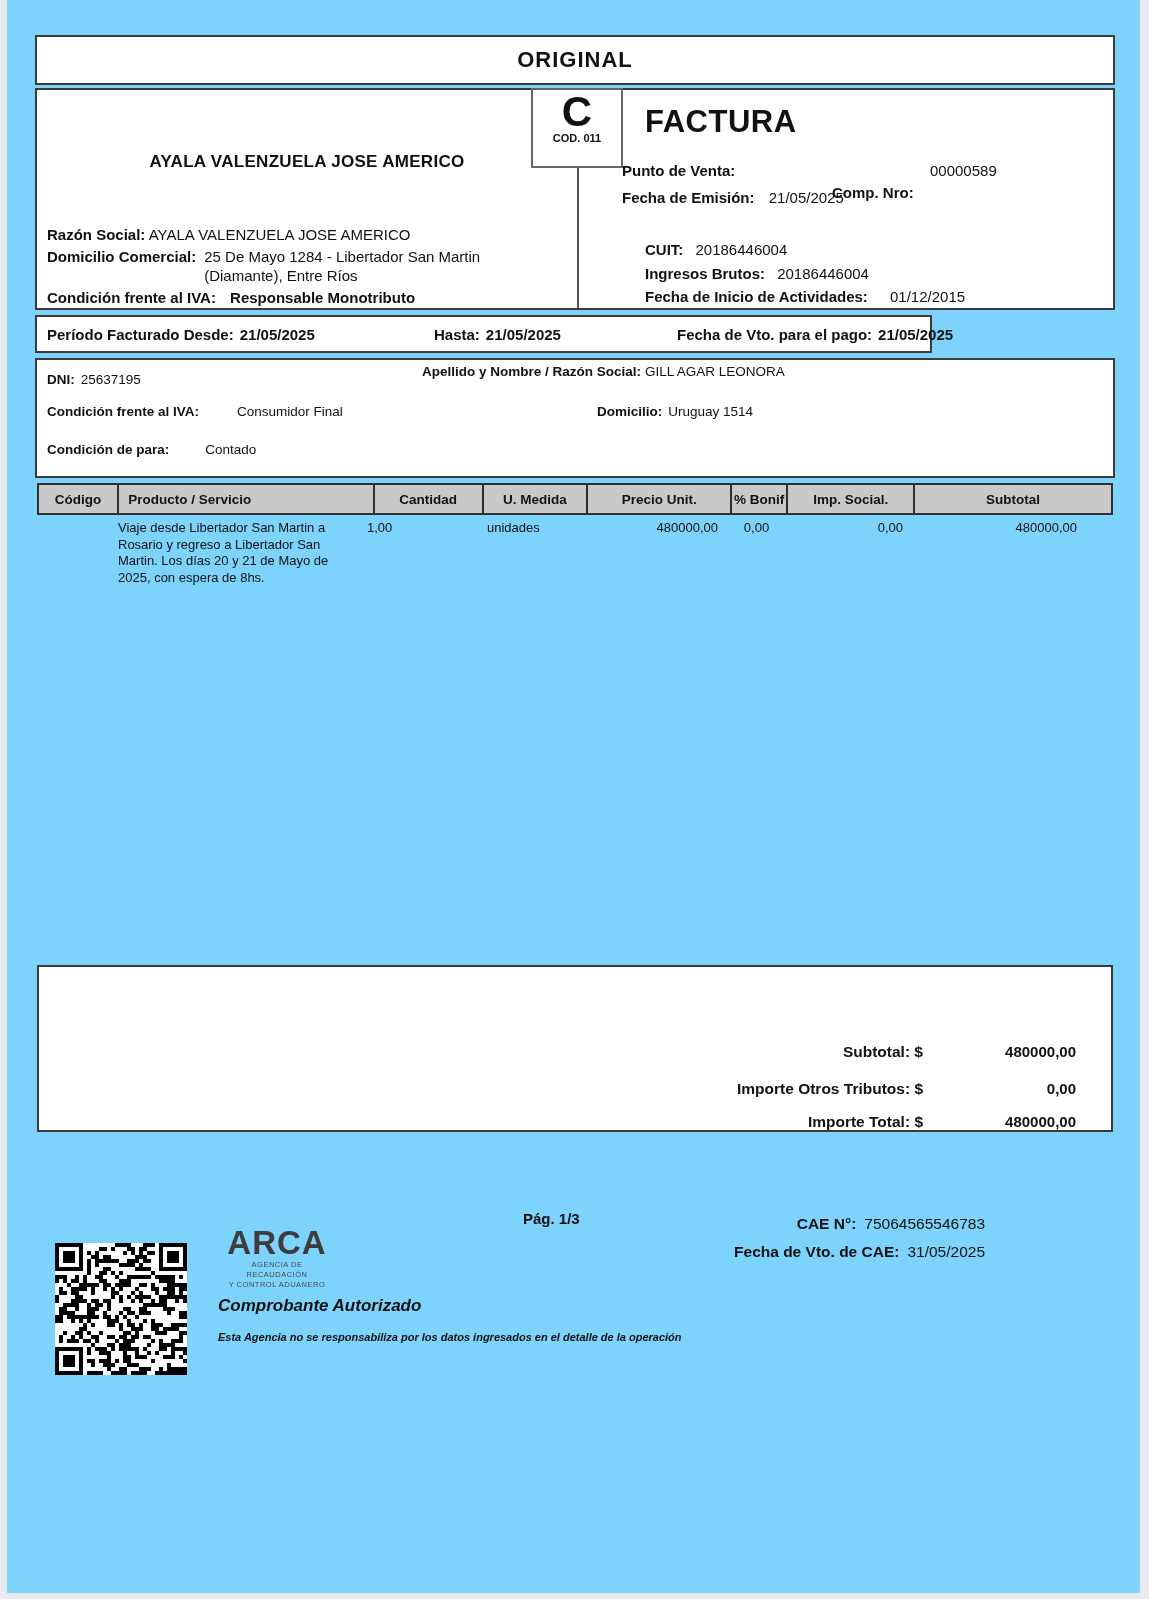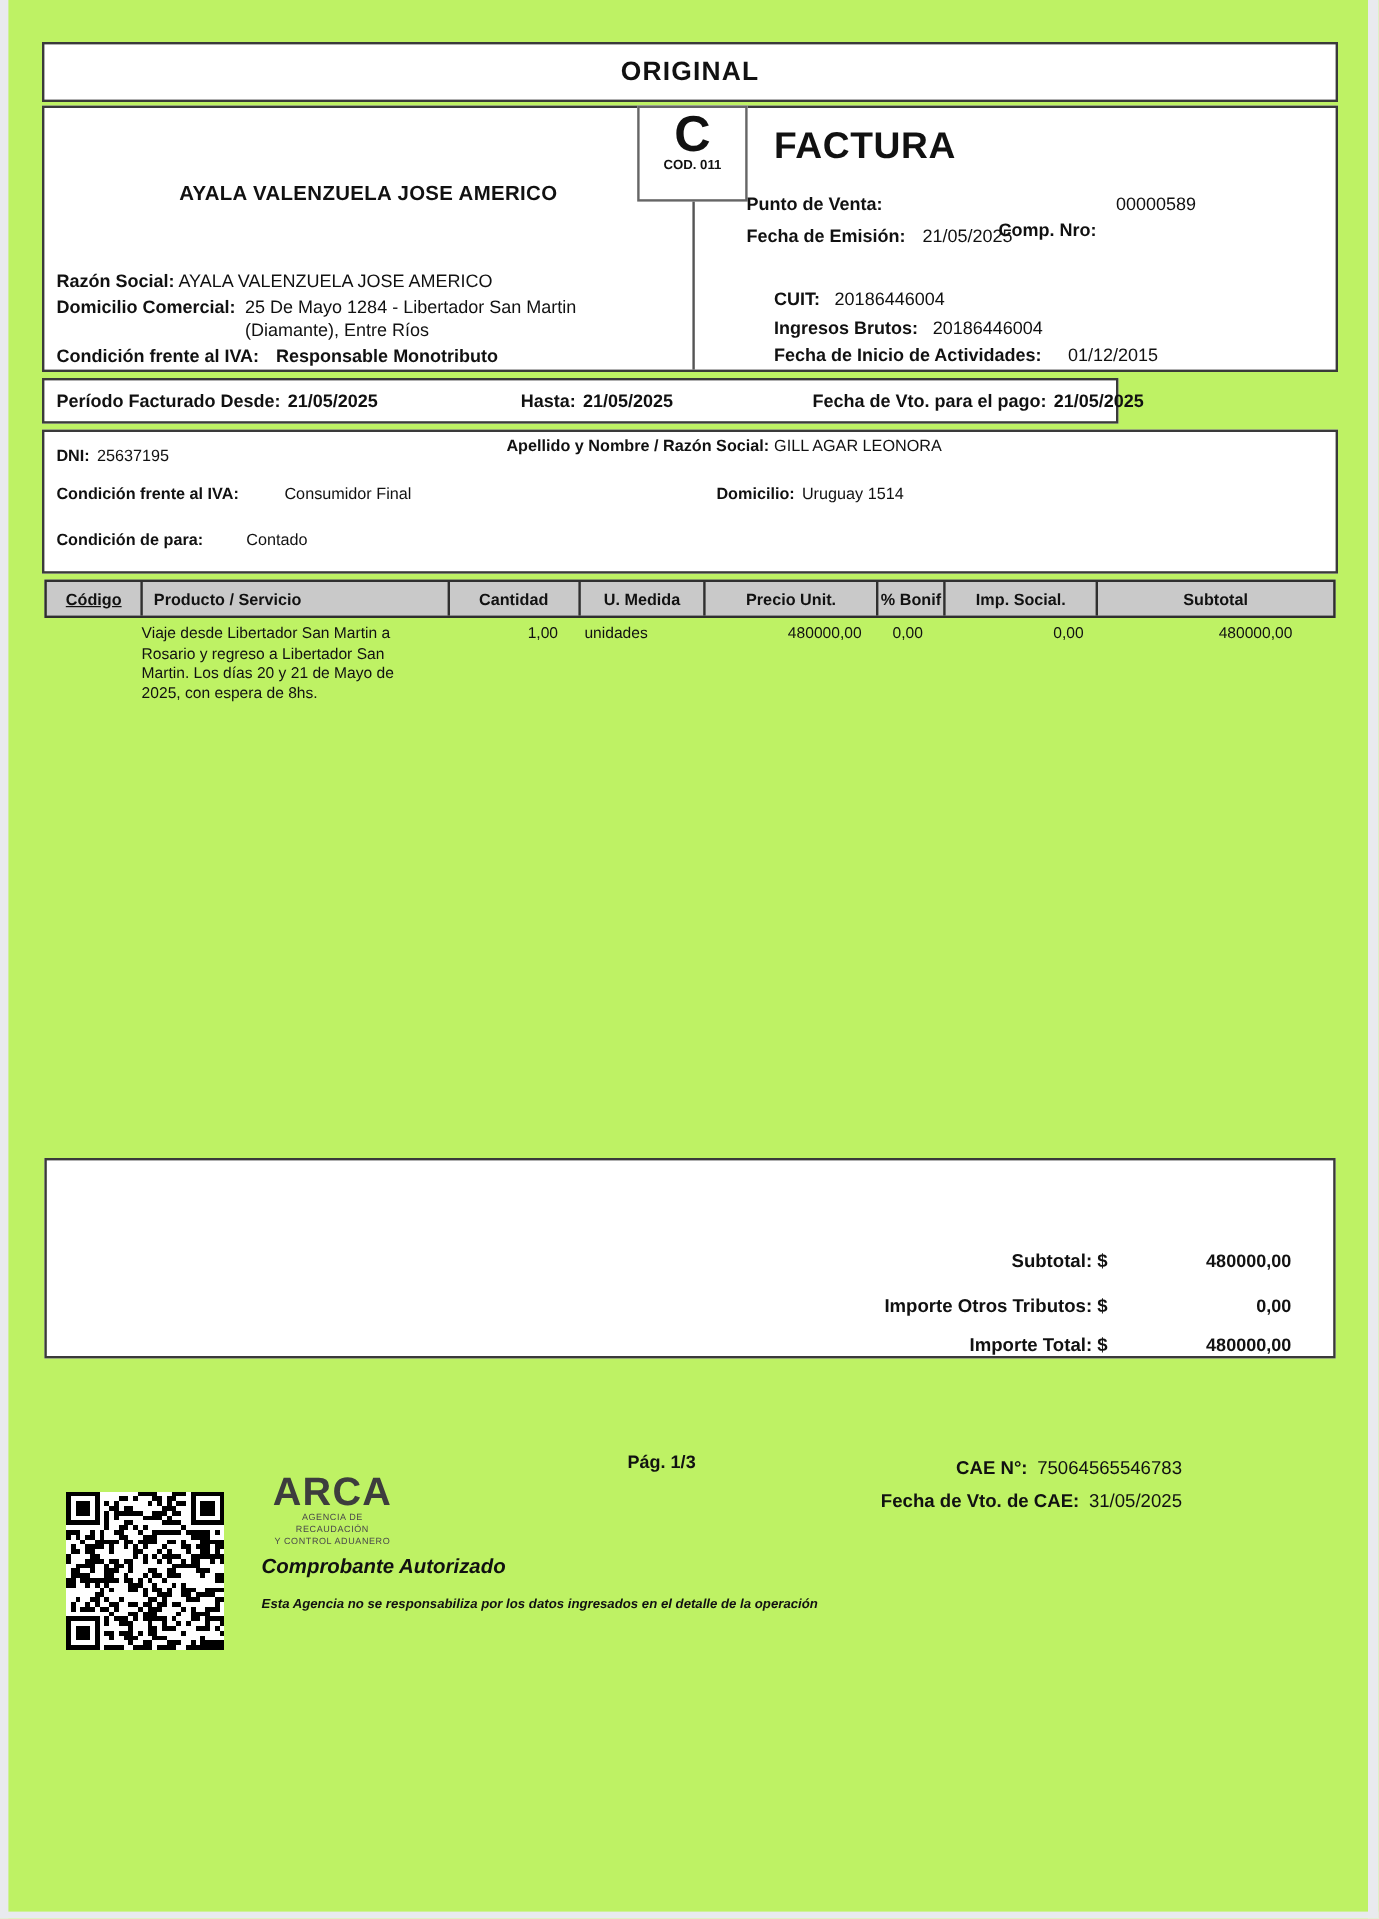--- a/index.html
+++ b/index.html
@@ -1,19 +1,19 @@
 <!DOCTYPE html>
 <html><head>
 <meta charset="utf-8">
 <style>
   html,body{margin:0;padding:0;background:#fff;}
   .page{
     position:relative;
     width:1149px;height:1599px;
-    background:#bef264;
+    background:#7dd3fc;
     font-family:"Liberation Sans", sans-serif;
     color:#111;
     overflow:hidden;
   }
   .edge{position:absolute;background:#e9eaee;}
   .edge-left{left:0;top:0;width:7px;height:1599px;}
   .edge-right{right:0;top:0;width:9px;height:1599px;}
   .edge-bottom{left:0;bottom:0;width:1149px;height:6px;}
 
   .box{position:absolute;border:2px solid #3a3a3a;background:#fff;box-sizing:border-box;}
@@ -75,27 +75,27 @@
   .c-venta{left:10px;top:82px;}
   .c-venta .val{margin-left:36px;}
 
   
   .thead{position:absolute;left:37px;top:483px;width:1076px;height:32px;display:flex;
          background:#c9c9c9;border:2px solid #2f2f2f;box-sizing:border-box;}
   .th{font-size:13.5px;font-weight:bold;display:flex;align-items:center;justify-content:center;
       box-sizing:border-box;border-left:2px solid #2f2f2f;overflow:hidden;}
   .th:first-child{border-left:none;}
   .th.left{justify-content:flex-start;padding-left:9px;}
-  .c0{width:79px;text-decoration:underline;}.c1{width:258px;}.c2{width:110px;}.c3{width:106px;}
+  .c0{width:79px;}.c1{width:258px;}.c2{width:110px;}.c3{width:106px;}
   .c4{width:145px;}.c5{width:57px;}.c6{width:128px;}.c7{width:200px;}
 
   .trow{position:absolute;left:37px;top:520px;width:1076px;display:flex;font-size:13px;}
   .td{box-sizing:border-box;}
   .td.desc{width:258px;margin-left:72px;padding:0 9px;line-height:1.28;}
-  .td.qty{width:110px;text-align:right;padding-right:12px;}
+  .td.qty{width:110px;padding-right:12px;}
   .td.um{width:106px;text-align:left;padding-left:10px;}
   .td.pu{width:145px;text-align:right;padding-right:10px;}
   .td.pb{width:57px;text-align:center;}
   .td.ib{width:128px;text-align:right;padding-right:10px;}
   .td.st{width:200px;text-align:right;padding-right:36px;}
 
   
   .totals{left:37px;top:965px;width:1076px;height:167px;border-width:2.5px;}
   .trowt{position:absolute;left:0;width:100%;display:flex;}
   .trowt .tl{flex:1;text-align:right;font-weight:bold;font-size:15.5px;padding-right:0;}

